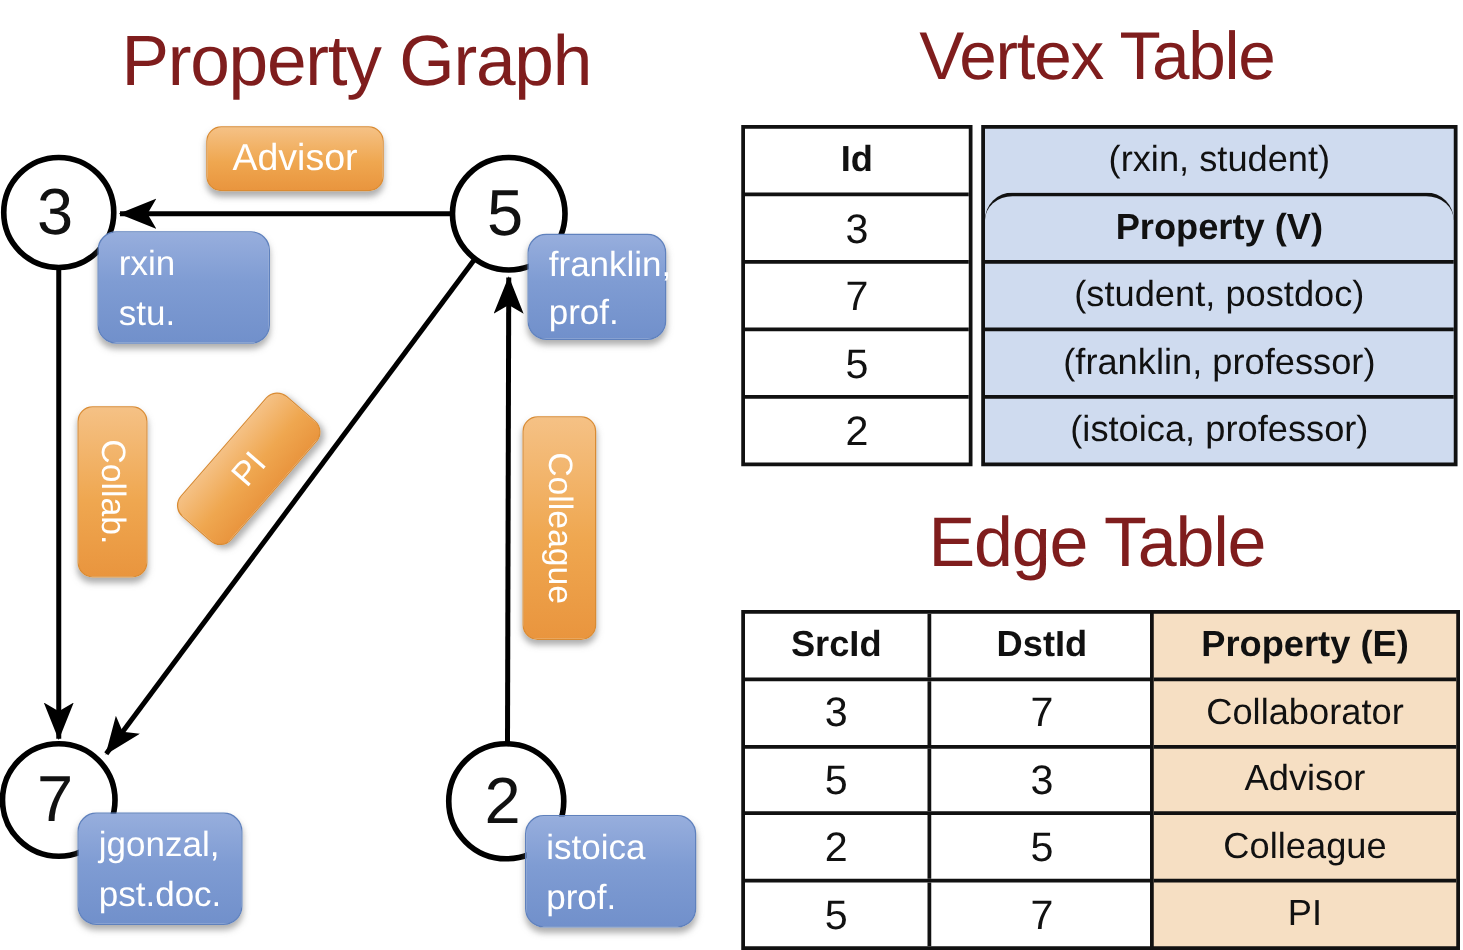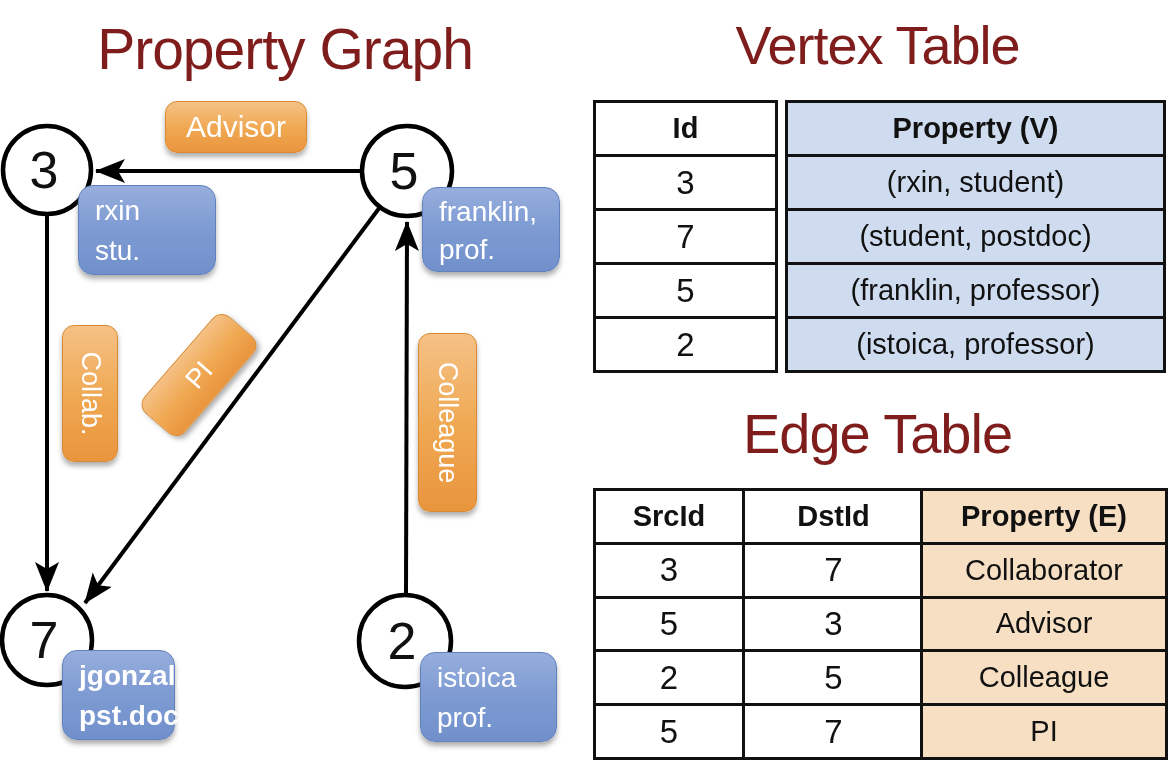--- a/index.html
+++ b/index.html
@@ -92,44 +92,44 @@
   </div>
   <div class="edgebox" style="left:135px;top:348px;width:128px;height:54px;transform:rotate(-49deg);font-size:27px;">PI</div>
   <div class="edgebox" style="left:418px;top:333px;width:59px;height:179px;">
     <span class="vtext">Colleague</span>
   </div>
 
   <div class="nodebox" style="left:78px;top:185px;width:138px;height:90px;">
     <div>rxin</div>
     <div>stu.</div>
   </div>
-  <div class="nodebox" style="left:422px;top:187px;width:138px;height:85px;line-height:38px;">
+  <div class="nodebox" style="left:422px;top:187px;width:111px;height:85px;line-height:38px;">
     <div>franklin,</div>
     <div>prof.</div>
   </div>
-  <div class="nodebox" style="left:62px;top:650px;width:113px;height:90px;font-weight:bold;">
+  <div class="nodebox" style="left:62px;top:650px;width:132px;height:90px;">
     <div>jgonzal,</div>
     <div>pst.doc.</div>
   </div>
   <div class="nodebox" style="left:420px;top:652px;width:137px;height:90px;">
     <div>istoica</div>
     <div>prof.</div>
   </div>
 
   <div class="subtable" style="left:593px;top:100px;width:185px;height:273px;">
     <div class="row hdr">Id</div>
     <div class="row num">3</div>
     <div class="row num">7</div>
     <div class="row num">5</div>
     <div class="row num">2</div>
   </div>
 
   <div class="subtable bluefill" style="left:785px;top:100px;width:381px;height:273px;">
+    <div class="row">(rxin, student)</div>
     <div class="row hdr">Property (V)</div>
-    <div class="row">(rxin, student)</div>
     <div class="row">(student, postdoc)</div>
     <div class="row">(franklin, professor)</div>
     <div class="row">(istoica, professor)</div>
   </div>
 
   <div class="subtable" style="left:593px;top:488px;width:332px;height:272px;">
     <div class="row">
       <div class="pairrow">
         <div class="cell hdr" style="font-weight:bold;">SrcId</div>
         <div class="cell hdr" style="font-weight:bold;">DstId</div>

